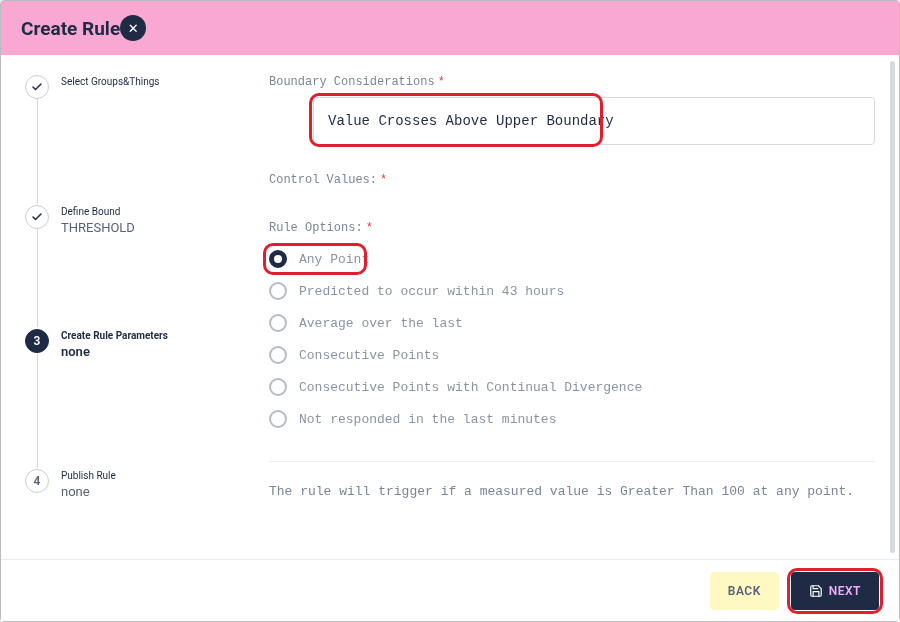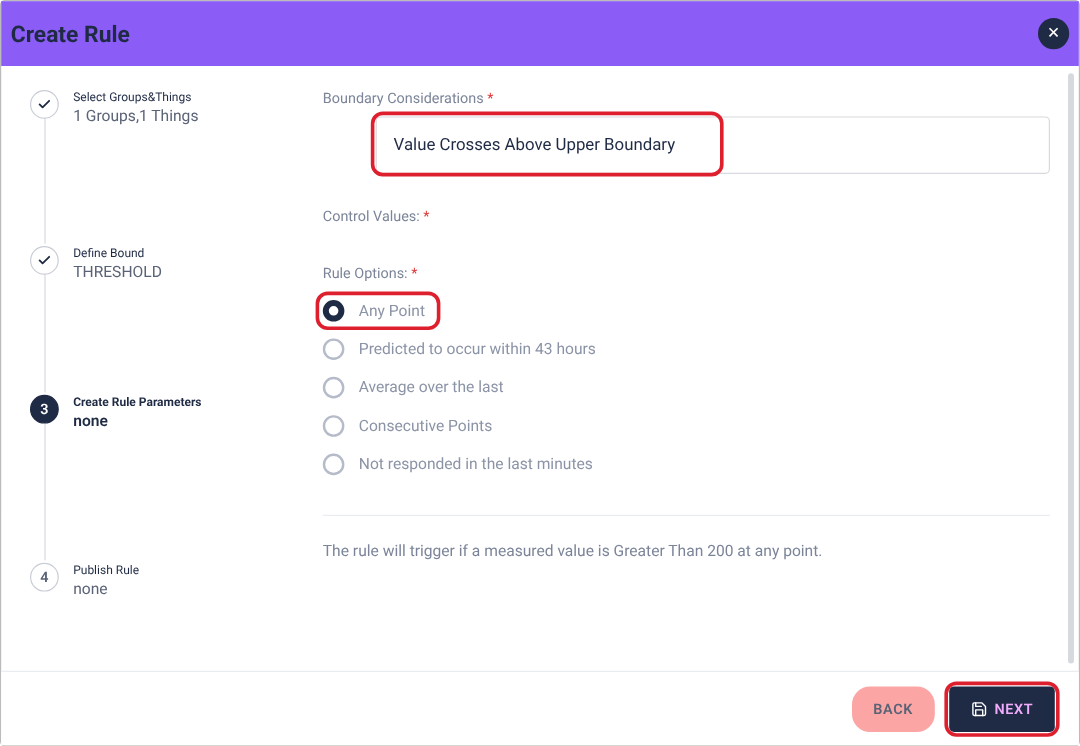--- a/index.html
+++ b/index.html
@@ -11,26 +11,25 @@
     background: #fff;
     border: 1px solid #bbb;
     border-radius: 4px;
     display: flex;
     flex-direction: column;
     position: relative;
   }
   
   .header {
     height: 54px;
-    padding: 0 8px;
+    padding: 0 20px;
     display: flex;
     align-items: center;
-    justify-content: space-between;
     border-bottom: 0;
-    background: #8b5cf6;
+    background: #f9a8d4;
   }
   .header h1 {
     font-size: 19px;
     font-weight: 700;
     color: #1f2a44;
   }
   .close-btn {
     width: 26px; height: 26px;
     border-radius: 50%;
     background: #1f2a44;
@@ -111,20 +110,21 @@
     font-size: 13px;
     color: #5a6276;
     margin-top: 2px;
   }
   .step.active .step-sub { color: #1f2a44; font-weight: 600; }
   
   
   .main {
     flex: 1;
     padding-left: 24px;
+    font-family: Liberation Mono, monospace;
   }
   .field-label {
     font-size: 12px;
     color: #7b8499;
     margin-bottom: 8px;
   }
   .field-label .req { color: #e03b3b; margin-left: 3px; }
   
   .select-box {
     width: 100%;
@@ -192,23 +192,22 @@
     height: 38px;
     padding: 0 18px;
     border-radius: 4px;
     font-size: 12px;
     font-weight: 600;
     letter-spacing: 0.5px;
     display: flex; align-items: center; gap: 6px;
     cursor: pointer;
   }
   .btn.ghost {
-    background: #fca5a5;
+    background: #fef9c3;
     color: #5a6276;
-    border-radius: 15px;
   }
   .btn.primary {
     background: #1f2a44;
     color: #f0abfc;
   }
   .btn.primary svg { width: 14px; height: 14px; }
 </style>
 </head>
 <body>
 
@@ -225,21 +224,20 @@
     <div class="stepper">
 
       <div class="step" style="height:130px;">
         <div class="step-line" style="height:104px;"></div>
         <div class="step-marker done">
           <svg viewBox="0 0 24 24" fill="none" stroke="#1f2a44" stroke-width="3" stroke-linecap="round" stroke-linejoin="round">
               <polyline points="20 6 9 17 4 12"></polyline>
             </svg>
         </div>
         <div class="step-title">Select Groups&amp;Things</div>
-        <div class="step-sub">1 Groups,1 Things</div>
       </div>
 
       <div class="step" style="height:124px;">
         <div class="step-line" style="height:98px;"></div>
         <div class="step-marker done">
           <svg viewBox="0 0 24 24" fill="none" stroke="#1f2a44" stroke-width="3" stroke-linecap="round" stroke-linejoin="round">
               <polyline points="20 6 9 17 4 12"></polyline>
             </svg>
         </div>
         <div class="step-title">Define Bound</div>
@@ -299,24 +297,28 @@
       <div class="radio-row">
         <div class="radio-circle"></div>
         <div class="radio-label">Average over the last</div>
       </div>
       <div class="radio-row">
         <div class="radio-circle"></div>
         <div class="radio-label">Consecutive Points</div>
       </div>
       <div class="radio-row">
         <div class="radio-circle"></div>
+        <div class="radio-label">Consecutive Points with Continual Divergence</div>
+      </div>
+      <div class="radio-row">
+        <div class="radio-circle"></div>
         <div class="radio-label">Not responded in the last minutes</div>
       </div>
 
-      <div class="hint">The rule will trigger if a measured value is Greater Than 200 at any point.</div>
+      <div class="hint">The rule will trigger if a measured value is Greater Than 100 at any point.</div>
 
     </div>
 
     <div class="scroll-edge"></div>
   </div>
 
   <div class="footer">
     <div class="btn ghost">
       <span>BACK</span>
     </div>

